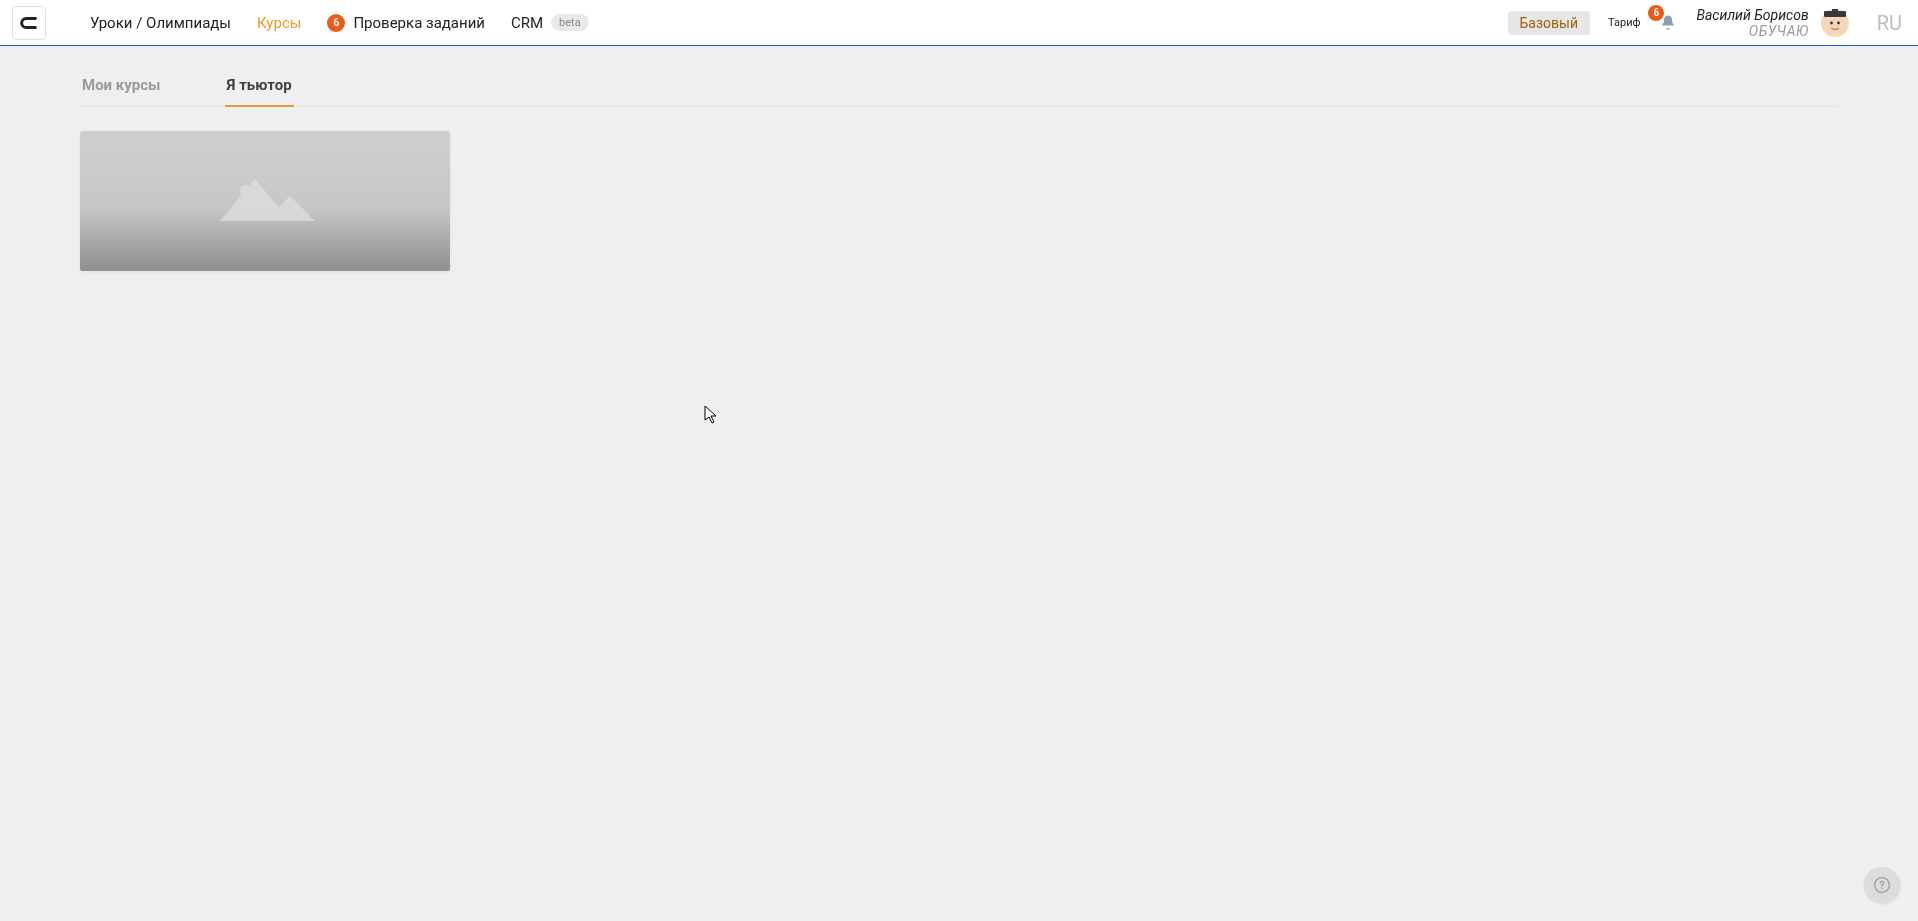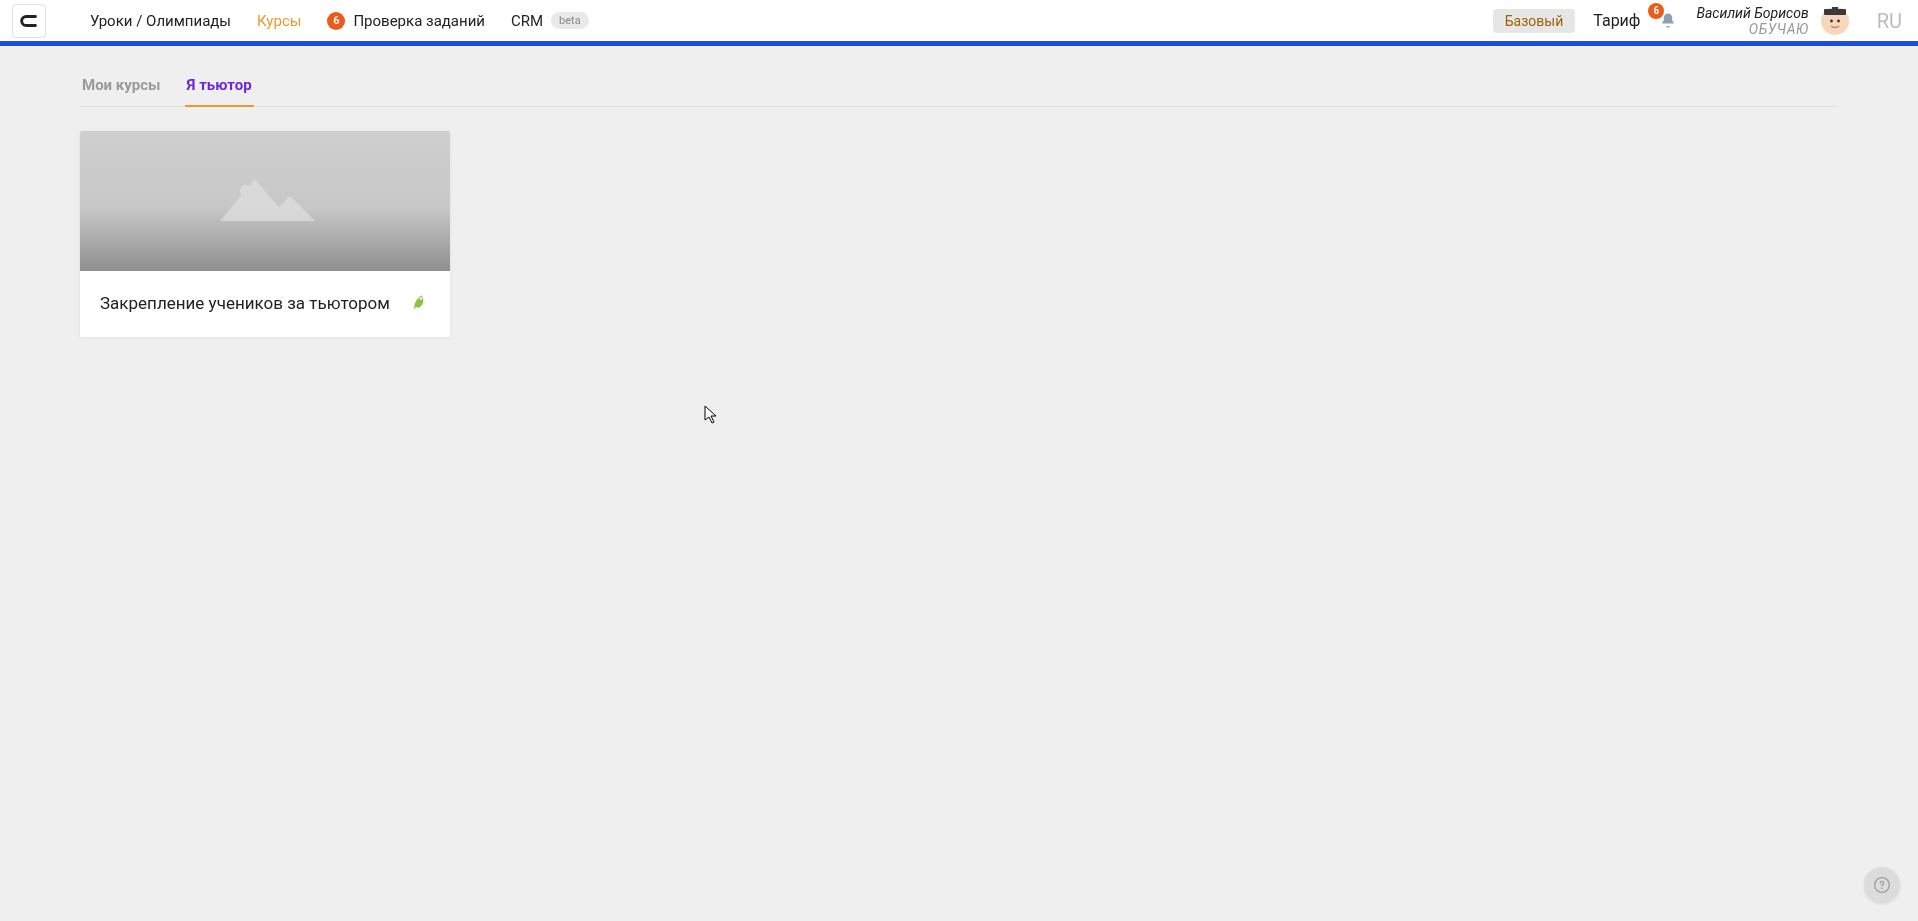--- a/index.html
+++ b/index.html
@@ -10,21 +10,21 @@
       height: 921px;
       overflow: hidden;
       position: relative;
     }
     .topbar {
       height: 46px;
       background: #ffffff;
       display: flex;
       align-items: center;
       padding: 0 16px 0 12px;
-      border-bottom: 5px solid #1d4ed8;
+      border-bottom: 1px solid #1d4ed8;
     }
     .logo {
       width: 34px;
       height: 34px;
       border: 1px solid #e0e0e0;
       border-radius: 4px;
       display: flex;
       align-items: center;
       justify-content: center;
       margin-right: 44px;
@@ -71,21 +71,21 @@
       gap: 18px;
     }
     .plan-chip {
       background: #e6e6e6;
       color: #a16207;
       font-size: 14px;
       padding: 4px 12px;
       border-radius: 4px;
       cursor: pointer;
     }
-    .tariff-link { font-size: 16px; color: #222; cursor: pointer; text-align: right; }
+    .tariff-link { font-size: 11px; color: #222; cursor: pointer; text-align: right; }
     .notif-wrap { position: relative; cursor: pointer; }
     .notif-wrap svg { display: block; }
     .notif-badge {
       position: absolute;
       top: -8px; left: -10px;
       min-width: 16px; height: 16px;
       border-radius: 8px;
       background: #ec5b19;
       color: #fff;
       font-size: 10px;
@@ -113,21 +113,22 @@
       font-weight: bold;
     }
     .tab {
       font-size: 15px;
       color: #9a9a9a;
       padding: 10px 2px 12px;
       cursor: pointer;
       position: relative;
     }
     .tab.active {
-      color: #6d28d9;
+      color: #404040;
+      margin-left: 40px;
     }
     .tab.active::after {
       content: "";
       position: absolute;
       left: 0; right: 0; bottom: -1px;
       height: 2px;
       background: #e89a2b;
     }
 
     .cards {
@@ -249,30 +250,20 @@
 
   <div class="cards">
     <div class="card">
       <div class="card-cover">
         <svg width="130" height="70" viewBox="0 0 130 70">
           <polygon points="20,60 55,18 90,60" fill="#e3e3e3"></polygon>
           <polygon points="65,60 90,35 115,60" fill="#e3e3e3"></polygon>
           <circle cx="46" cy="30" r="6" fill="#e3e3e3"></circle>
         </svg>
       </div>
-      <div class="card-body">
-        <div class="card-title">Закрепление учеников за тьютором</div>
-        <div class="rocket">
-          <svg width="20" height="20" viewBox="0 0 24 24">
-            <path d="M5 19c0-4 3-10 9-14 1 2 2 5 2 7 0 3-2 6-5 8l-6-1z" fill="#8bc34a"></path>
-            <path d="M4 20l3-1-1 3-2-2z" fill="#ff9800"></path>
-            <circle cx="13" cy="9" r="1.6" fill="#fff"></circle>
-          </svg>
-        </div>
-      </div>
     </div>
   </div>
 </div>
 
 <div class="help-fab">
   <svg width="16" height="16" viewBox="0 0 24 24">
     <circle cx="12" cy="12" r="11" fill="none" stroke="#9e9e9e" stroke-width="2"></circle>
     <path d="M9.5 9a2.5 2.5 0 1 1 3.5 2.3c-.9.4-1 1-1 1.7" fill="none" stroke="#9e9e9e" stroke-width="2" stroke-linecap="round"></path>
     <circle cx="12" cy="17" r="1.2" fill="#9e9e9e"></circle>
   </svg>

